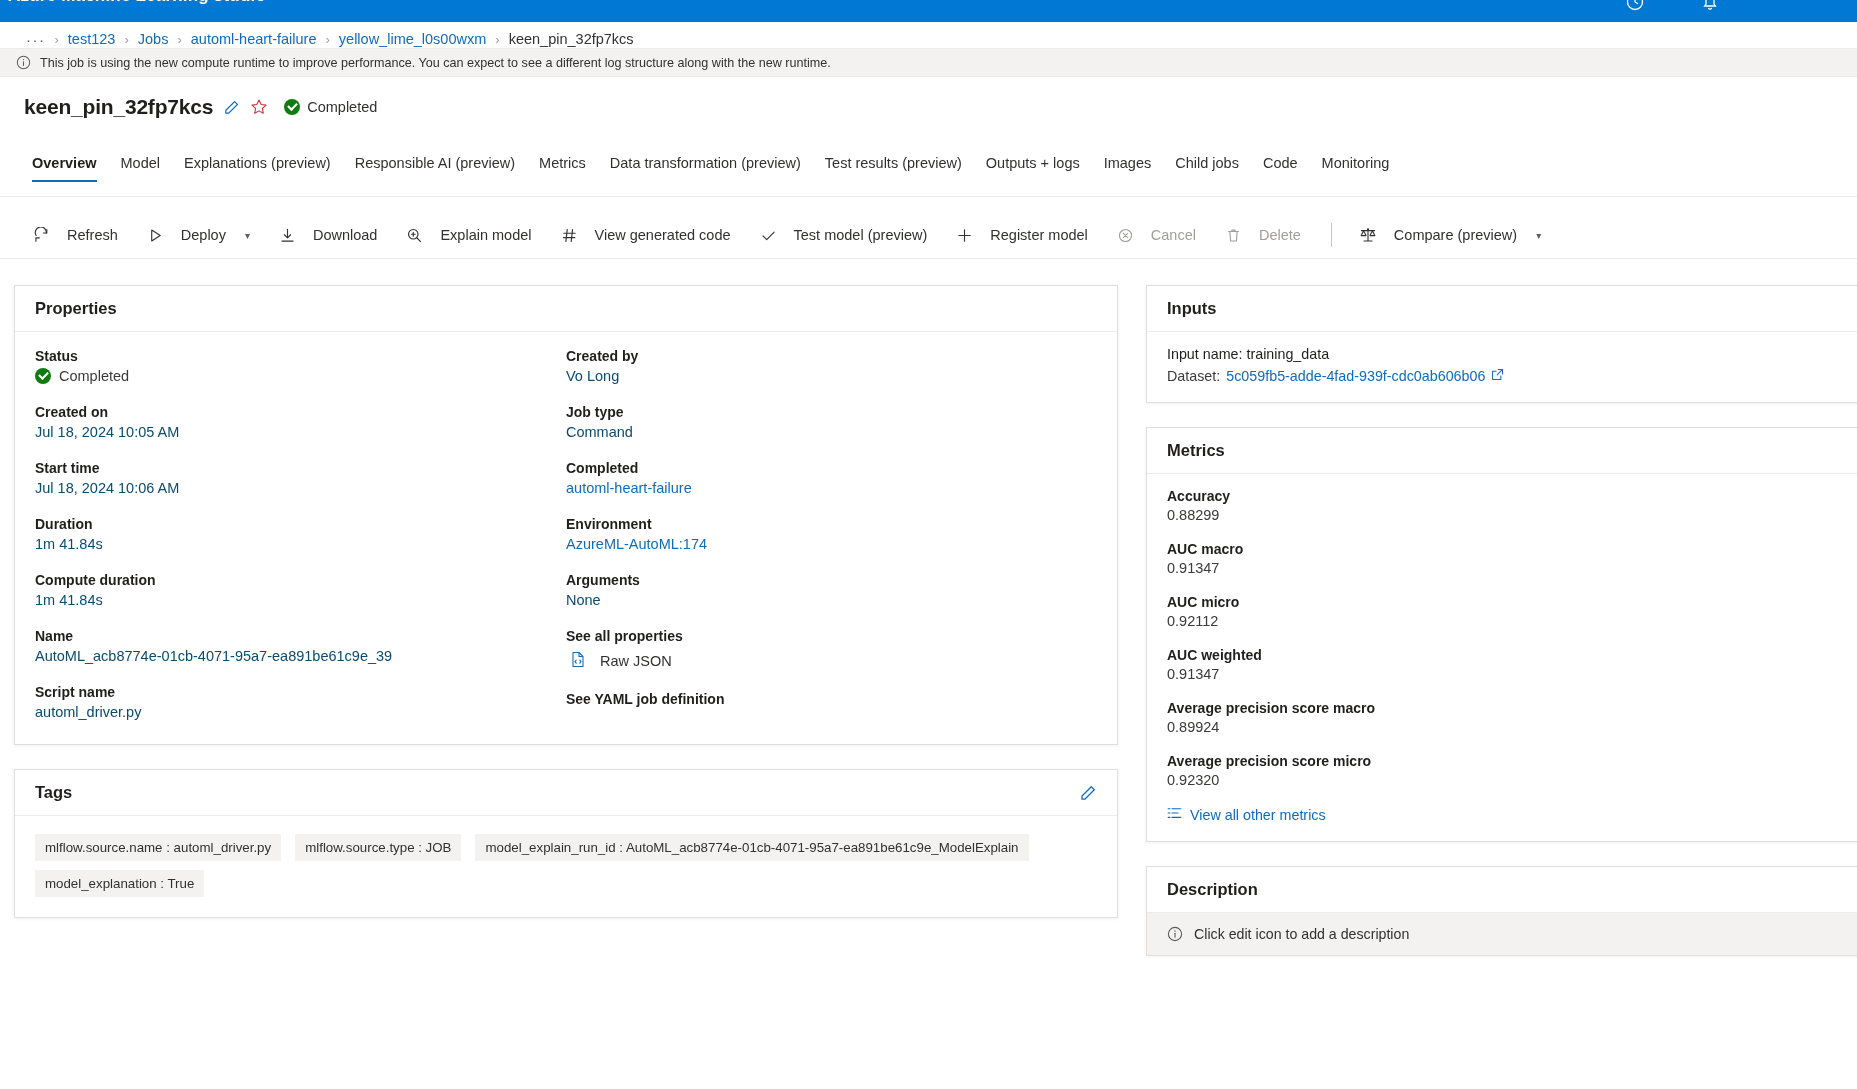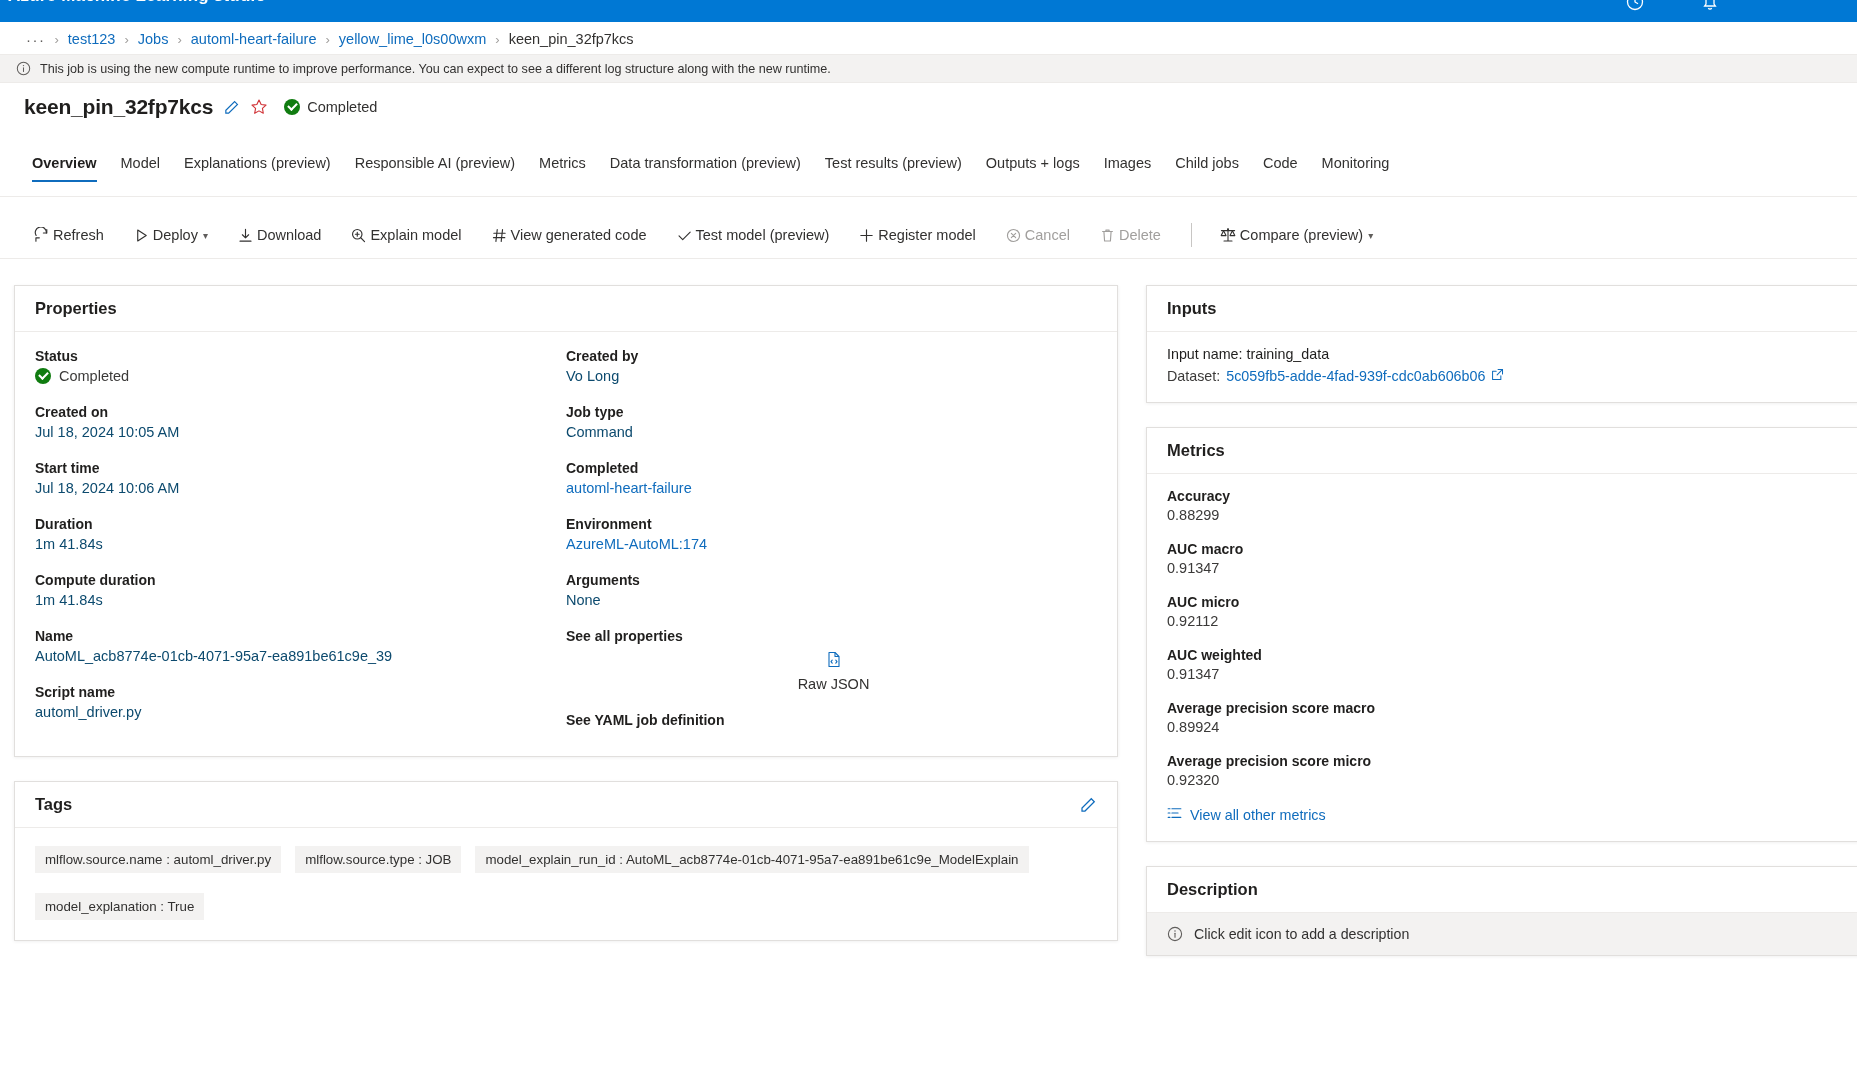--- a/index.html
+++ b/index.html
@@ -41,21 +41,21 @@
     padding-left: 26px;
     font-size: 14.5px;
   }
   .bc-ellipsis { color: #605e5c; letter-spacing: 1.5px; font-size: 15px; }
   .bc-sep { color: #a19f9d; margin: 0 9px; font-size: 13px; }
   .bc-link { color: #0f6cbd; cursor: pointer; }
   .bc-current { color: #323130; }
 
   
   .infobar {
-    position: absolute; top: 54px; left: 0;
+    position: absolute; top: 48px; left: 0;
     width: 1857px; height: 29px;
     background: #f3f2f1;
     border-top: 1px solid #edebe9;
     border-bottom: 1px solid #edebe9;
     display: flex; align-items: center;
     padding-left: 16px;
     font-size: 12.6px;
     color: #323130;
   }
   .infobar .i-icon { margin-right: 9px; display: flex; color:#605e5c; }
@@ -105,21 +105,21 @@
   }
 
   
   .cmdbar {
     position: absolute; top: 213px; left: 22px;
     width: 1812px; height: 44px;
     display: flex; align-items: center;
     font-size: 14.5px;
   }
   .cmd {
-    display: flex; align-items: center; gap: 3px;
+    display: flex; align-items: center; gap: 17px;
     padding: 7px 11px; margin-right: 7px;
     cursor: pointer; white-space: nowrap; color: #323130;
     border-radius: 2px;
   }
   .cmd.disabled { color: #a19f9d; cursor: default; }
   .cmd svg { display: block; flex: none; }
   .chev { font-size: 10px; color: #605e5c; margin-left: 2px; }
   .cmd-divider {
     width: 1px; height: 24px; background: #c8c6c4;
     margin: 0 16px 0 12px;
@@ -152,29 +152,28 @@
     display: flex; padding: 16px 20px 24px 20px;
   }
   .props-col { width: 50%; }
   .prop { margin-bottom: 20px; }
   .prop:last-child { margin-bottom: 0; }
   .prop-label { font-size: 14px; font-weight: 600; color: #201f1e; margin-bottom: 4px; }
   .prop-value { font-size: 14.5px; color: #0c4a6e; }
   .prop-value.link { color: #0f6cbd; cursor: pointer; }
   .prop-status { display: flex; align-items: center; gap: 8px; font-size: 14.5px; color:#3b3a39;}
   .file-link {
-    display: flex; align-items: center; gap: 5px;
+    display: flex; align-items: center; gap: 14px;
     font-size: 14.5px; color: #323130; margin-top: 7px; margin-left: 4px;
     cursor: pointer;
-    flex-direction: column;
   }
 
   
   .tags-card { margin-top: 24px; }
-  .tags-body { padding: 18px 20px 20px 20px; display: flex; flex-wrap: wrap; gap: 20px 14px; }
+  .tags-body { padding: 18px 20px 20px 20px; display: flex; flex-wrap: wrap; gap: 9px 14px; }
   .tag-pill {
     background: #f3f2f1; color: #323130;
     font-size: 13.3px; padding: 6px 10px;
     white-space: nowrap;
   }
 
   
   .side-col { position: absolute; left: 1146px; top: 0; width: 760px; }
   .side-card { width: 100%; margin-bottom: 24px; }
   .side-body { padding: 14px 20px 18px 20px; }

